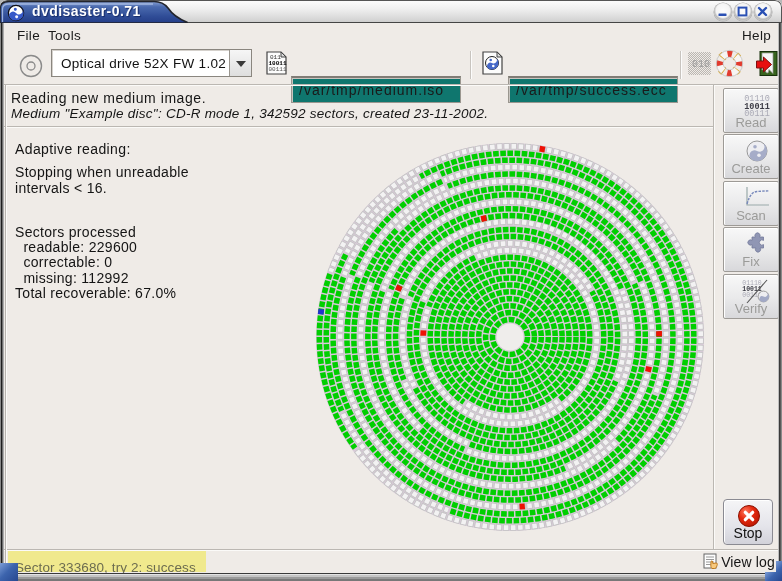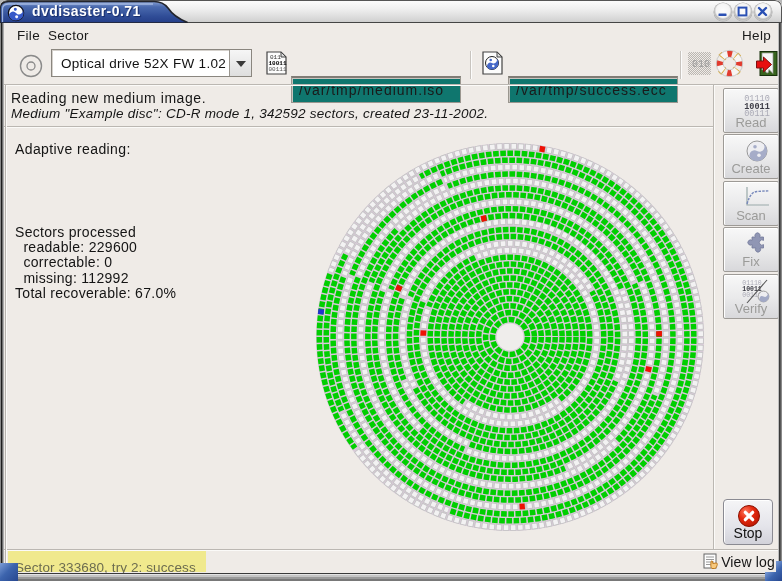--- a/index.html
+++ b/index.html
@@ -41,21 +41,21 @@
 #bleft { position:absolute; left:0; top:23px; width:4px; height:558px; background:linear-gradient(90deg,#8a8a8a 0 1px,#1e1e1e 1px 2px,#6e6e6e 2px 3px,#ababab 3px 4px); }
 #bright { position:absolute; right:0; top:23px; width:4px; height:558px; background:linear-gradient(90deg,#bdbdbd 0 1px,#3a3a3a 1px 2px,#5a5a5a 2px 3px,#8a8a8a 3px 4px); }
 #bbottom { position:absolute; left:0; top:573px; width:782px; height:8px; background:linear-gradient(#3a3a3a 0 1px,#e3e3e3 1px 2px,#c4c4c4 2px 4px,#9a9a9a 4px 6px,#787878 6px 8px); }
 .bluecorner { position:absolute; background:linear-gradient(135deg,#7b9cd6,#3c64ad 45%,#27478f); }
 </style></head>
 <body>
 <div id="win">
 
   <div id="menubar">
     <span style="left:13px">File</span>
-      <span style="left:44px">Sector</span>
+      <span style="left:44px">Tools</span>
       <span style="right:7px">Help</span>
   </div>
 
   <div id="toolbar">
     <svg style="position:absolute;left:12px;top:6px" width="30" height="26">
 <circle cx="15" cy="13" r="10.5" fill="none" stroke="#8a8a8a" stroke-width="1.4"></circle>
 <circle cx="15" cy="13" r="4" fill="none" stroke="#8a8a8a" stroke-width="1.3"></circle>
 </svg>
 <div style="position:absolute;left:47px;top:2px;width:201px;height:28px;border:1px solid #8a867f;background:#fff;box-shadow:inset 1px 1px 0 #d5d1cc;">
 <div style="position:absolute;left:9px;top:6px;font-size:13.5px;color:#111;letter-spacing:0.3px;">Optical drive 52X FW 1.02</div>
@@ -102,20 +102,23 @@
 <path d="M0.5,10 L7.5,10 L7.5,6 L15.5,13.5 L7.5,21 L7.5,17 L0.5,17 Z" fill="#e81010" stroke="#801010" stroke-width="1"></path>
 </svg>
   </div>
   <div class="groove" style="left:4px; top:84px; width:774px;"></div>
   <div id="msg1">Reading new medium image.</div>
   <div id="msg2">Medium "Example disc": CD-R mode 1, 342592 sectors, created 23-11-2002.</div>
   <div class="groove" style="left:4px; top:126px; width:710px;"></div>
 
   <div id="t1" style="position:absolute; left:15px; top:142px; font-size:14px; color:#141414; letter-spacing:0.4px; line-height:15.3px;">
     Adaptive reading:
+  </div>
+  <div id="t2" style="position:absolute; left:15px; top:165px; font-size:14px; color:#141414; letter-spacing:0.3px; line-height:15.6px;">
+    Stopping when unreadable<br>intervals &lt; 16.
   </div>
   <div id="t3" style="position:absolute; left:15px; top:225px; font-size:14px; color:#141414; letter-spacing:0.3px; line-height:15.2px;">
     Sectors processed<br>&nbsp;&nbsp;readable: 229600<br>&nbsp;&nbsp;correctable: 0<br>&nbsp;&nbsp;missing: 112992<br>Total recoverable: 67.0%
   </div>
 
   <div style="position:absolute; left:310px; top:137px;"><svg width="400" height="400" viewBox="310 137 400 400">
 <circle cx="510.0" cy="337.0" r="194" fill="#d8cad8"></circle>
 <circle cx="510.0" cy="337.0" r="17.5" fill="none" stroke="#00cf00" stroke-width="5.5" stroke-dasharray="5.82 1.5"></circle>
 <circle cx="510.0" cy="337.0" r="24.4" fill="none" stroke="#00cf00" stroke-width="5.5" stroke-dasharray="5.80 1.5"></circle>
 <circle cx="510.0" cy="337.0" r="31.3" fill="none" stroke="#00cf00" stroke-width="5.5" stroke-dasharray="5.53 1.5"></circle>

